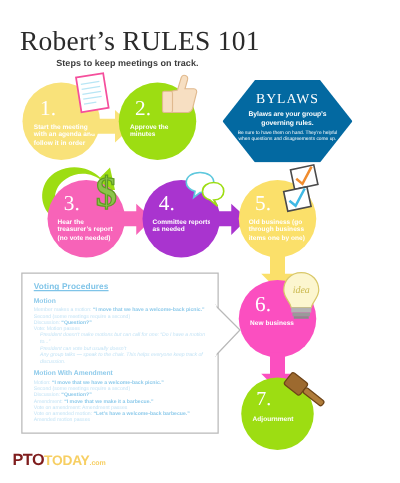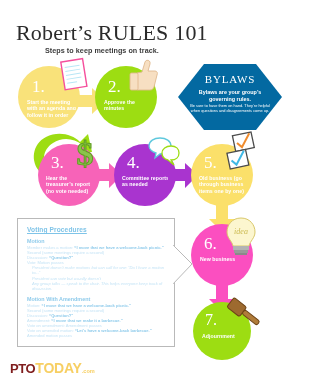--- a/index.html
+++ b/index.html
@@ -66,21 +66,21 @@
   .callout p{
     margin:0;font-size:4.1px;line-height:5.1px;color:#c4e3f5;
   }
   .callout p .q{color:#8fcbeb;font-weight:bold;}
   .callout p.ind{margin-left:5px;font-style:italic;}
   .callout-inner{padding:7px 8px 4px 9px;}
 
   
   .logo{position:absolute;left:10px;top:359px;font-weight:bold;}
   .logo .pto{font-size:13px;color:#7f1d1d;letter-spacing:-.4px;}
-  .logo .today{font-size:14px;color:#f7cf63;letter-spacing:-.2px;}
+  .logo .today{font-size:11px;color:#f7cf63;letter-spacing:-.2px;}
   .logo .com{font-size:5.6px;color:#f7cf63;}
 
   svg.deco{position:absolute;overflow:visible;}
 </style>
 </head>
 <body>
 
 <div id="infographic">
 
   <div class="title">Robert’s RULES 101</div>

